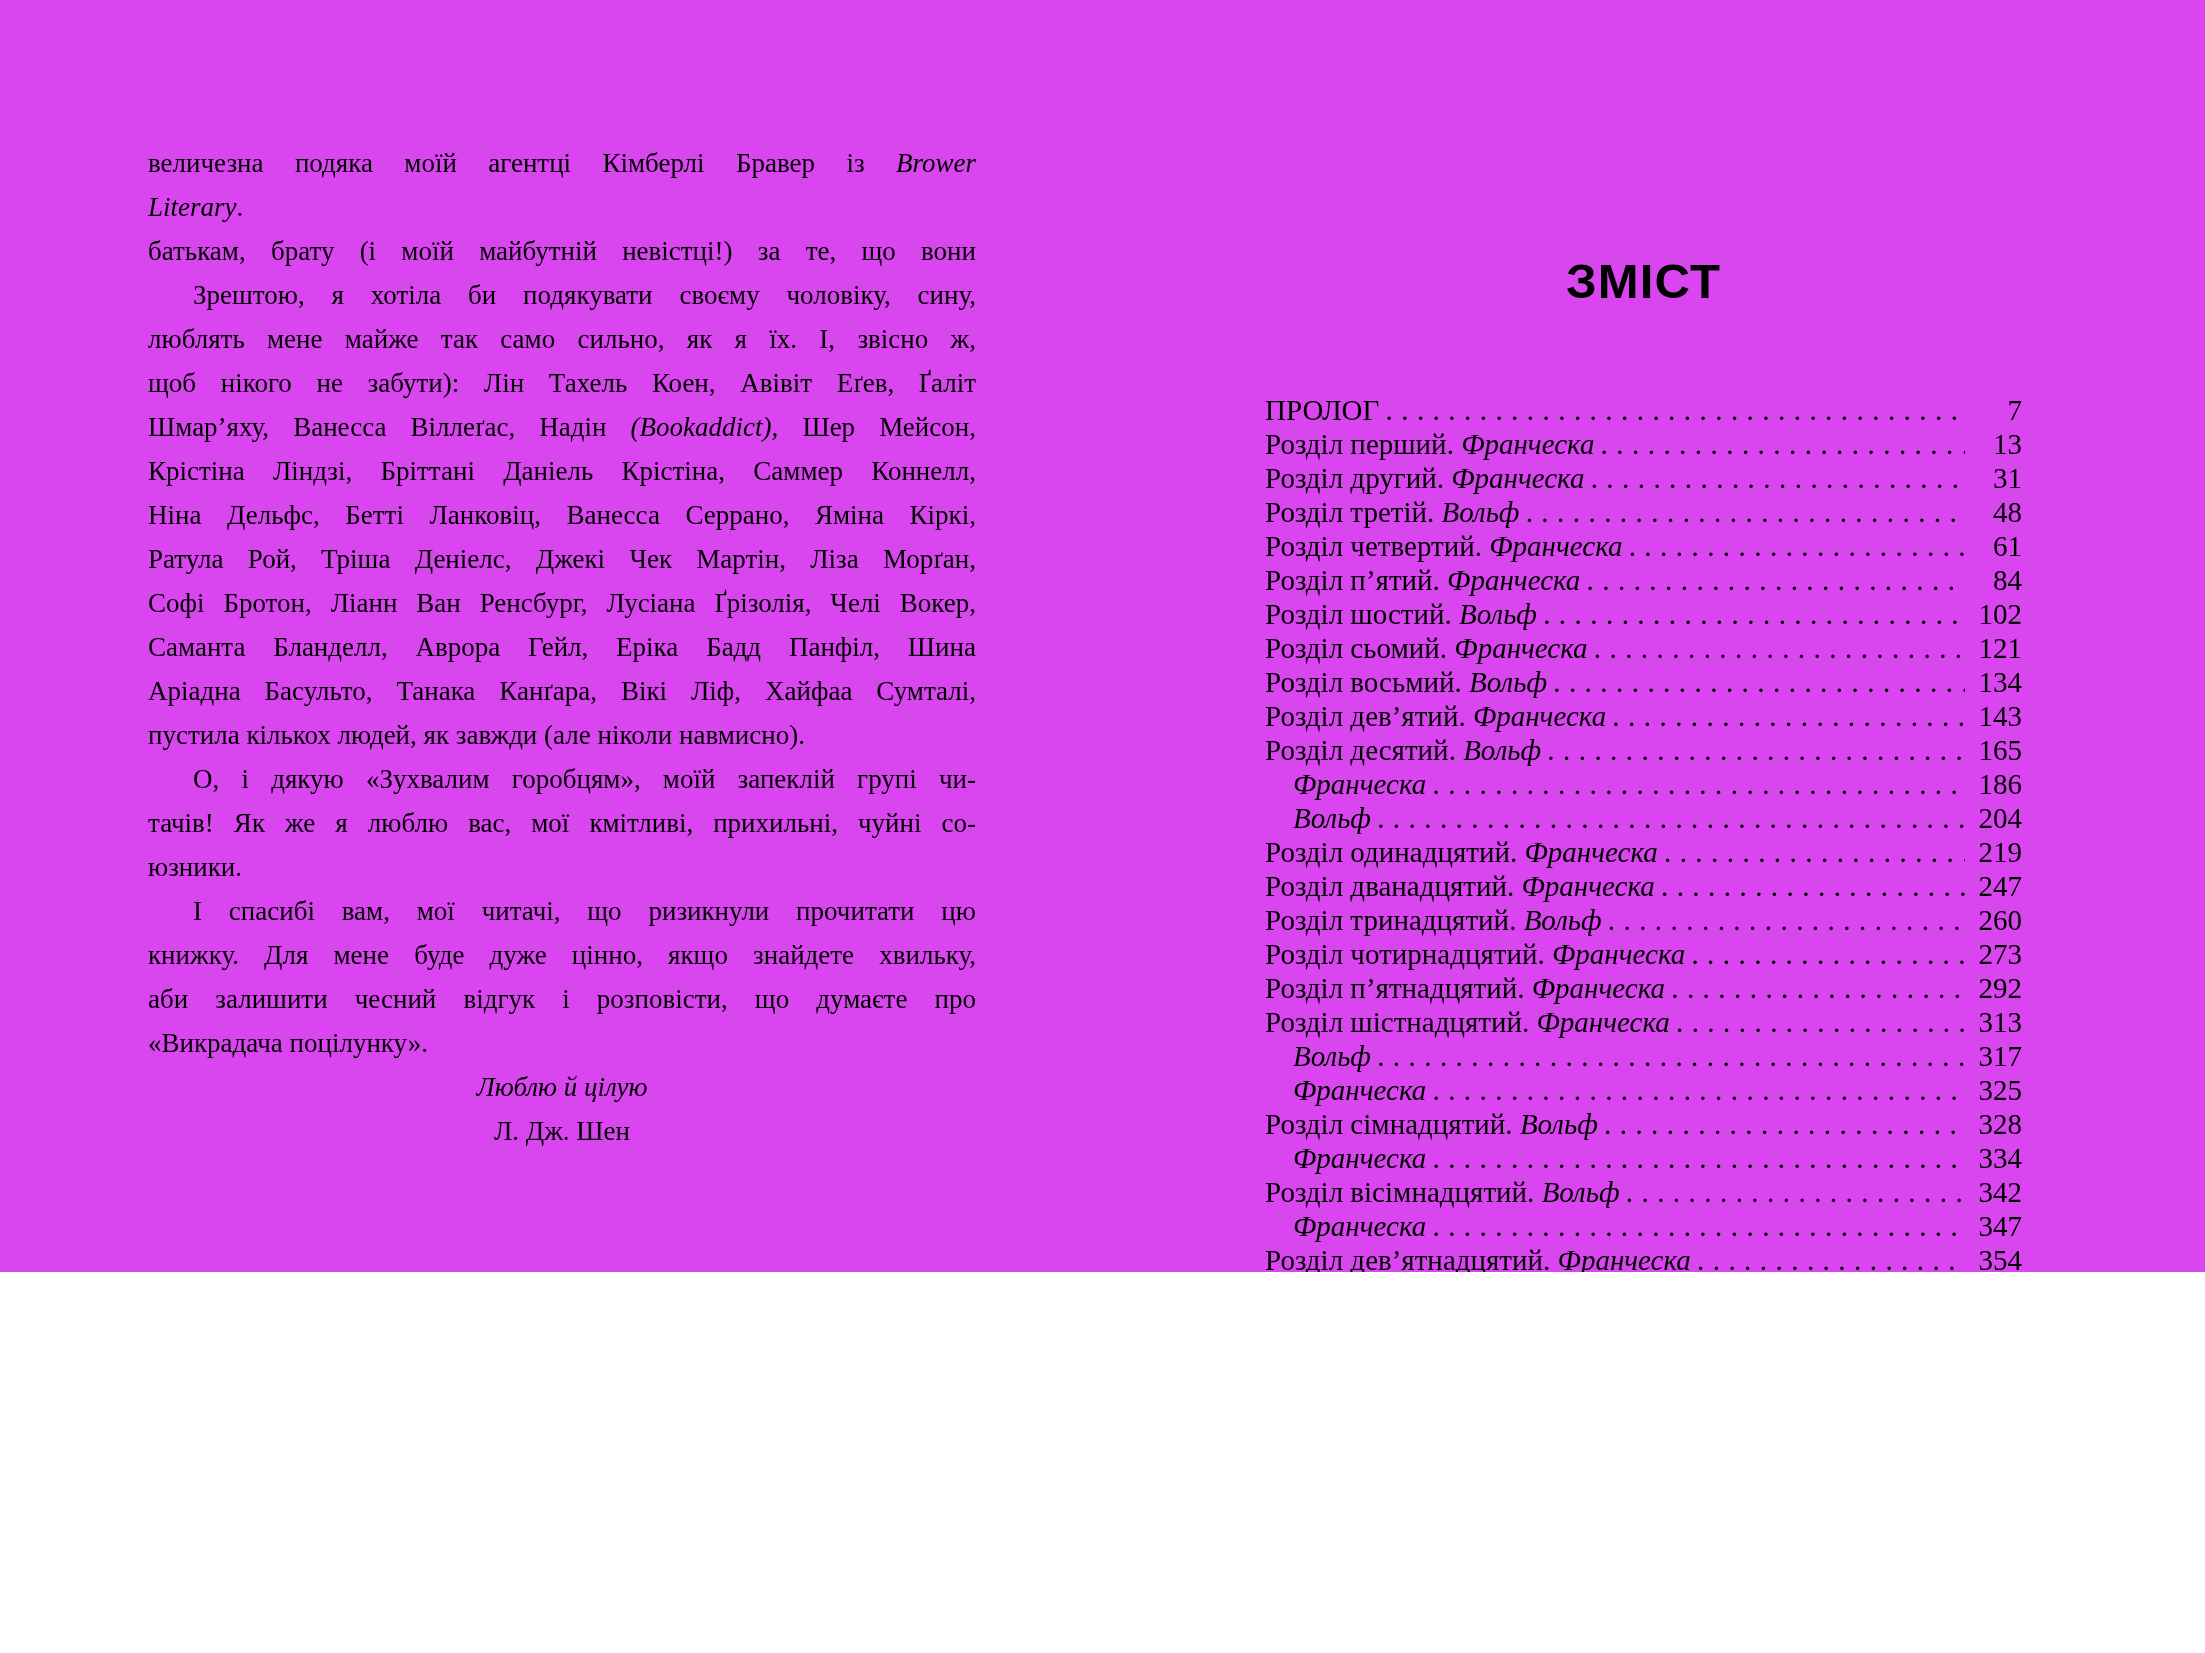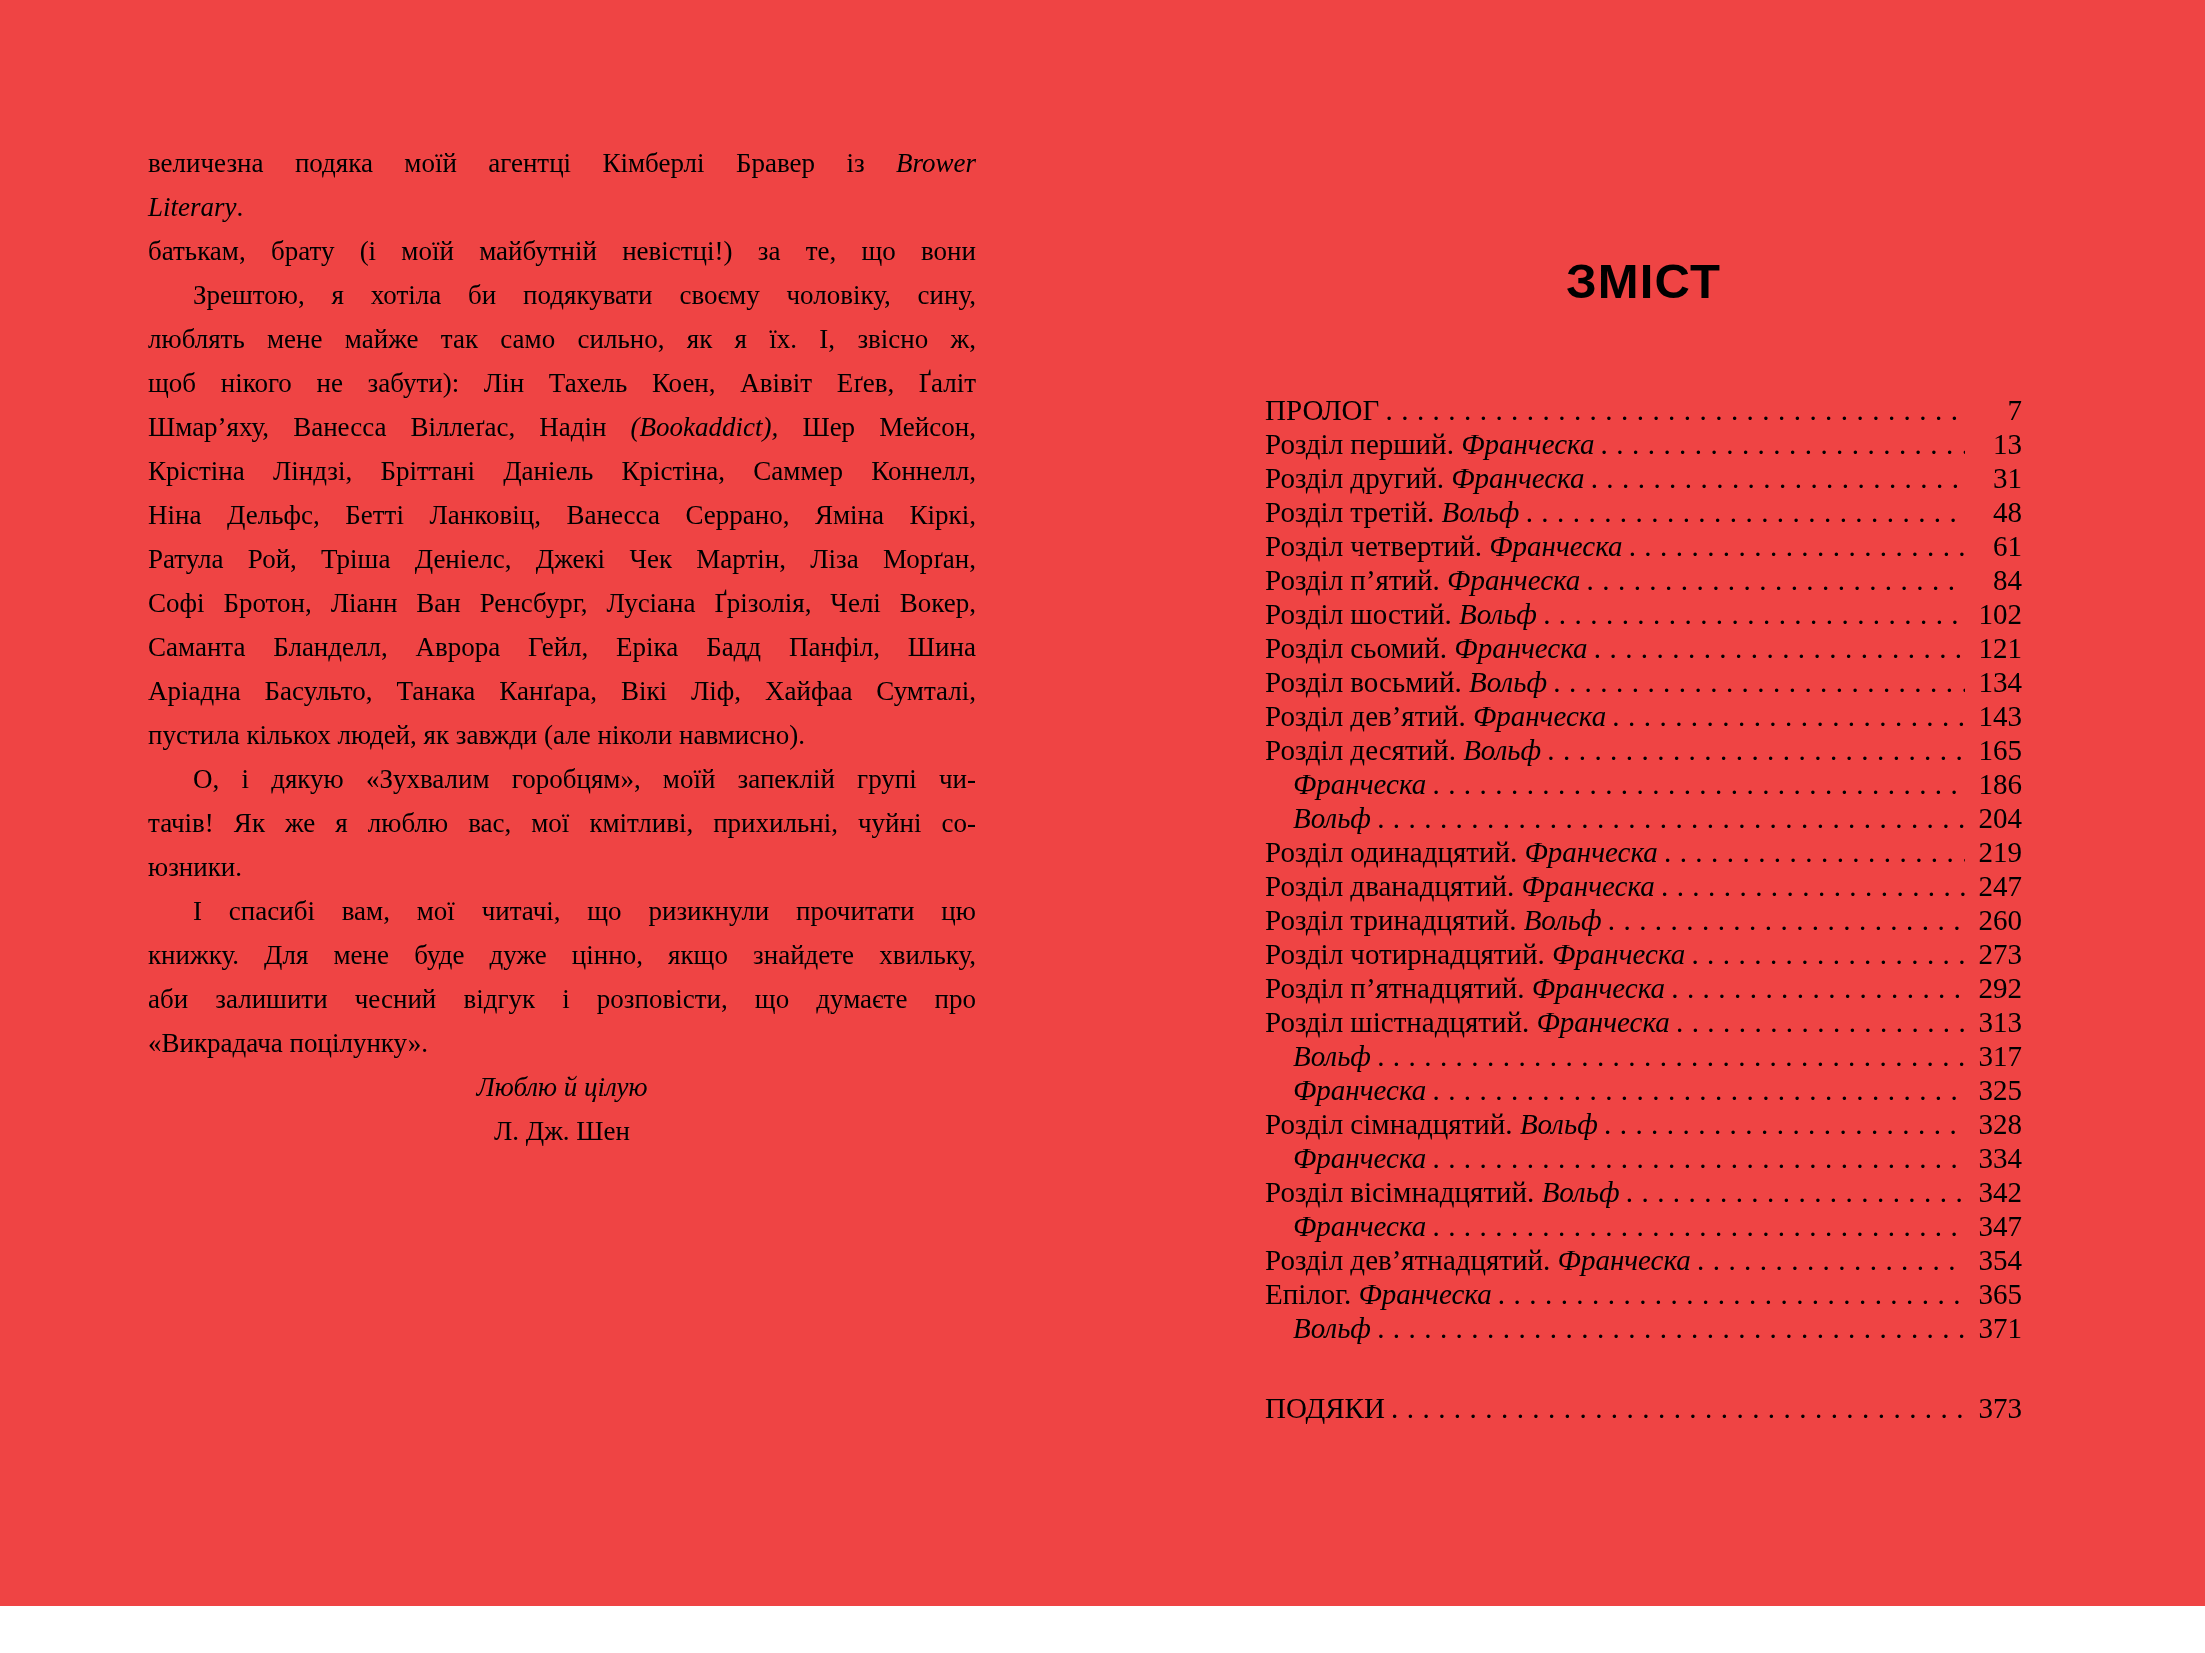--- a/index.html
+++ b/index.html
@@ -1,20 +1,20 @@
 <!DOCTYPE html>
 <html lang="uk" style="font-size:10px"><head>
 <meta charset="utf-8">
 <style>
   html, body { margin: 0; padding: 0; background: #ffffff; }
   .spread {
     position: relative;
     width: 2205px;
-    height: 1606px;
-    background: #ef4444;
+    height: 1272px;
+    background: #d946ef;
     color: #000000;
     font-family: "Liberation Serif", "DejaVu Serif", serif;
     overflow: hidden;
   }
   .page { position: absolute; top: 0; height: 100%; }
   .page-left  { left: 0;      width: 1102px; }
   .page-right { left: 1102px; width: 1103px; }
 
   
   .ack-block {

